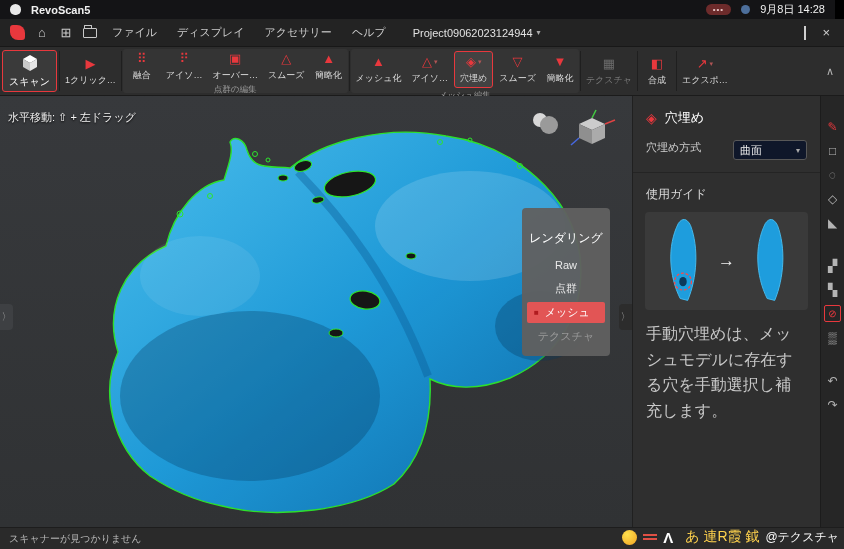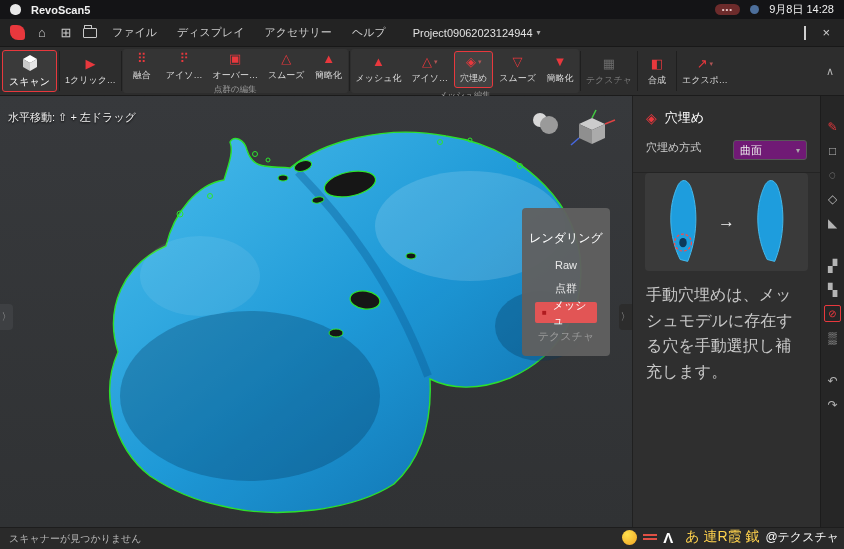--- a/index.html
+++ b/index.html
@@ -4,21 +4,21 @@
 <style>
   * { box-sizing: border-box; margin: 0; padding: 0; }
   html,body { width:844px; height:549px; }
   body {
     position: relative; overflow: hidden;
     background:#000; color:#ddd;
     font-family:"Liberation Sans", sans-serif;
     -webkit-user-select:none; user-select:none;
   }
   
-  .menubar { position:absolute; top:0; left:0; right:0; height:19px; background:#141416;
+  .menubar { position:absolute; top:0; left:0; right:9px; height:19px; background:#141416;
     display:flex; align-items:center; gap:10px; padding:0 10px; font-size:11px; color:#f0f0f0; }
   .apple-logo { width:11px; height:11px; background:#e9e9e9; border-radius:50% 50% 45% 45%; }
   .mb-app { font-weight:bold; }
   .flex-sp { flex:1; }
   .rec-pill { background:#6d2b2b; color:#e9c9c9; border-radius:8px; padding:1px 7px; font-size:8px; letter-spacing:1px; }
   .mb-dot { width:9px; height:9px; border-radius:50%; background:#4d6f9b; }
   
   .titlebar { position:absolute; top:19px; left:0; right:0; height:28px; background:#232323;
     border-bottom:1px solid #181818; display:flex; align-items:center; gap:6px; padding:0 10px; font-size:11px; color:#cfcfcf; }
   .app-logo { width:15px; height:15px; background:#e8383d; border-radius:3px 8px 3px 8px; margin-right:2px; }
@@ -50,35 +50,35 @@
   .tb-group-label { font-size:8.5px; color:#9a9a9a; text-align:center; padding:0 2px 3px; }
   .collapse { margin-left:auto; align-self:center; padding:0 10px; color:#b5b5b5; font-size:11px; }
   
   .viewport { position:absolute; top:96px; left:0; width:632px; height:431px;
     background:linear-gradient(#37393c,#303234); overflow:hidden; }
   .hints { position:absolute; top:12px; left:8px; font-size:11px; line-height:18px; color:#f4f4f4; text-shadow:0 1px 2px #000; }
   .nav-widgets { position:absolute; top:12px; right:14px; display:flex; align-items:flex-start; gap:6px; }
   .render-panel { position:absolute; top:112px; right:22px; width:88px; background:rgba(96,96,96,.96);
     border-radius:4px; padding:22px 5px 6px; font-size:11px; color:#e9e9e9; }
   .rp-title { text-align:center; font-size:12px; margin-bottom:7px; color:#fff; }
-  .rp-row { height:21px; margin:3px 8px; display:flex; align-items:center; justify-content:center; border-radius:2px; }
+  .rp-row { height:21px; margin:3px 0; display:flex; align-items:center; justify-content:center; border-radius:2px; }
   .rp-row.selected { background:#e25555; color:#fff; justify-content:flex-start; padding-left:7px; gap:6px; }
   .rp-bullet { font-size:8px; color:#b01b1f; line-height:1; }
   .rp-row.disabled { color:#9b9b9b; }
   .edge-tab { position:absolute; width:13px; height:26px; background:#3e4043; color:#a8a8a8;
     display:flex; align-items:center; justify-content:center; font-size:10px; top:208px; }
   .edge-tab.left { left:0; border-radius:0 4px 4px 0; }
   .edge-tab.right { right:0; border-radius:4px 0 0 4px; background:#2c2c2c; }
   
   .side-panel { position:absolute; top:96px; left:632px; width:188px; height:431px; background:#2f2f2f;
     border-left:1px solid #202020; }
   .sp-header { display:flex; align-items:center; gap:8px; padding:13px 13px 11px; font-size:13px; color:#fff; }
   .sp-hicon { color:#e8383d; font-size:14px; line-height:1; }
   .sp-method { display:flex; align-items:flex-start; justify-content:space-between; padding:2px 13px 12px; font-size:11px; color:#cfcfcf; }
-  .select { width:74px; height:20px; background:#701a75; border:1px solid #585858; border-radius:3px;
+  .select { width:74px; height:20px; background:#0f172a; border:1px solid #585858; border-radius:3px;
     display:flex; align-items:center; justify-content:space-between; padding:4px 6px; font-size:11px; color:#eee; }
   .btn-row { display:flex; gap:9px; padding:0 13px 15px; }
   .btn { flex:1; height:24px; border-radius:3px; font-size:11px; display:flex; align-items:center; justify-content:center; }
   .btn.cancel { background:#e8383d; color:#fff; }
   .btn.apply { background:#3d3d3d; border:1px solid #5c5c5c; color:#ddd; }
   .sp-divider { height:1px; background:#242424; }
   .guide-title { padding:13px 13px 9px; font-size:12px; color:#ddd; }
   .guide-box { margin:0 12px; height:98px; background:#3a3a3a; border-radius:4px;
     display:flex; align-items:center; justify-content:center; gap:12px; }
   .guide-arrow { color:#f0f0f0; font-size:17px; font-weight:bold; }
@@ -315,20 +315,21 @@
     <span>穴埋め</span>
   </div>
   <div class="sp-method">
     <span>穴埋め方式</span>
     <span class="select">
       <span>曲面</span>
       <span class="caret">▾</span>
     </span>
   </div>
   <div class="sp-divider"></div>
+  <div class="guide-title">使用ガイド</div>
   <div class="guide-box">
     <svg width="46" height="90" viewBox="0 0 46 96">
       <path d="M20,88 C8,64 6,32 18,8 C22,2 27,2 31,10 C40,34 38,66 28,90 Z" fill="#1e9ddd" stroke="#46bdf0" stroke-width="1"></path>
       <ellipse cx="23" cy="70" rx="4" ry="5" fill="#0c3a5c"></ellipse>
       <circle cx="23" cy="70" r="9" fill="none" stroke="#ff4646" stroke-width="1.3" stroke-dasharray="3,2"></circle>
     </svg>
     <span class="guide-arrow">→</span>
     <svg width="46" height="90" viewBox="0 0 46 96">
       <path d="M20,88 C8,64 6,32 18,8 C22,2 27,2 31,10 C40,34 38,66 28,90 Z" fill="#1e9ddd" stroke="#46bdf0" stroke-width="1"></path>
     </svg>

